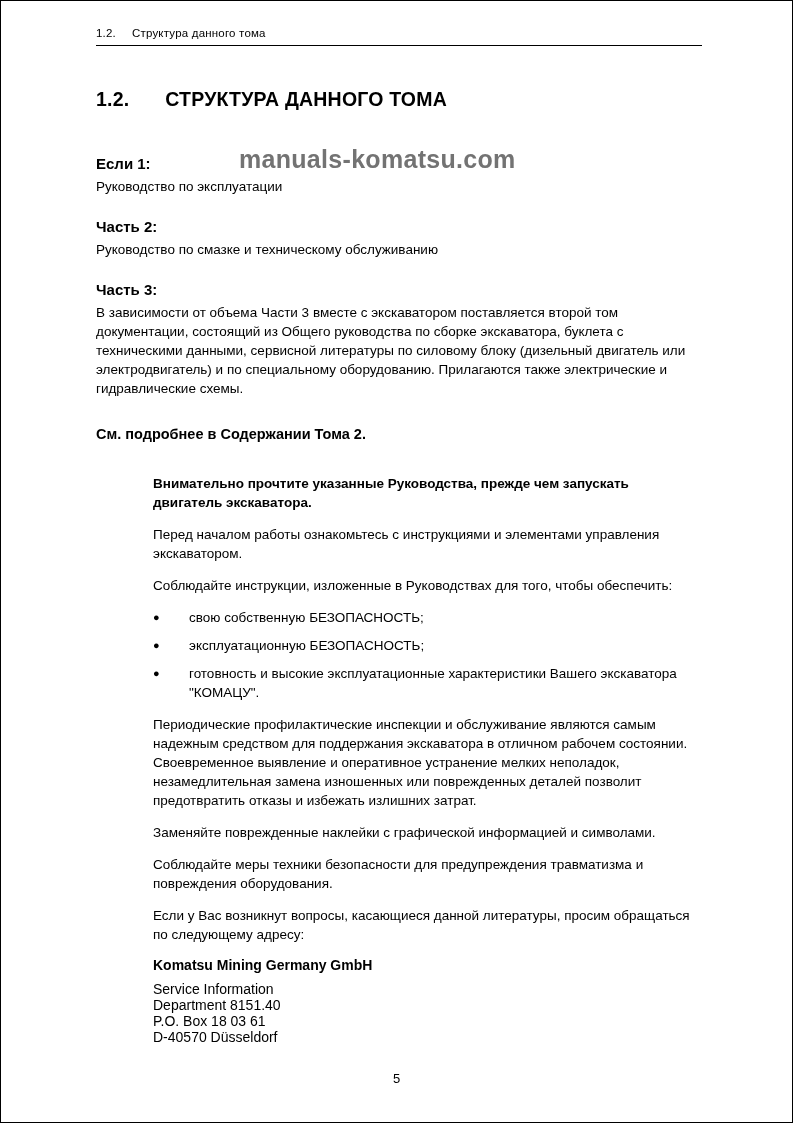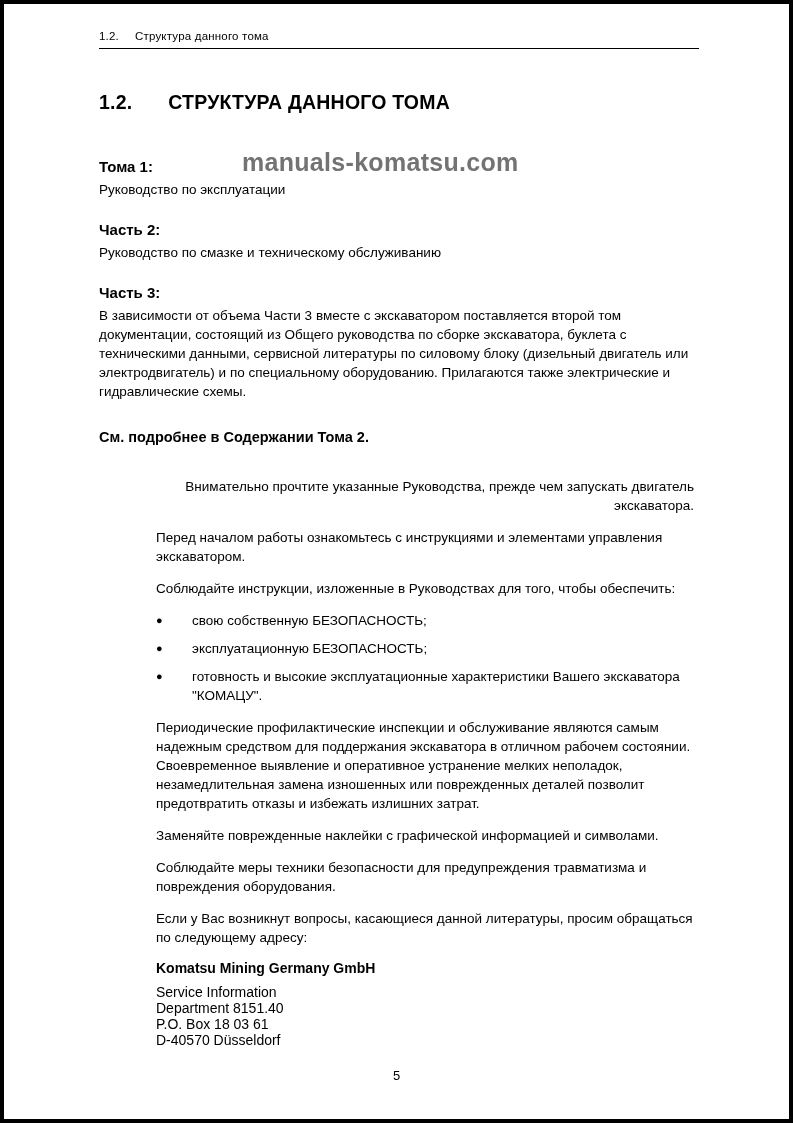--- a/index.html
+++ b/index.html
@@ -7,21 +7,21 @@
   body {
     font-family: "Liberation Sans", sans-serif;
     color: #000;
   }
   .page {
     position: relative;
     width: 793px;
     height: 1123px;
     margin: 0 auto;
     background: #fff;
-    border: 4px solid #000000;
+    border: 1px solid #000000;
     overflow: hidden;
   }
   .content {
     padding: 26px 90px 0 95px;
   }
   
   .running-header {
     font-size: 11.5px;
     letter-spacing: 0.2px;
     display: flex;
@@ -70,21 +70,21 @@
     font-size: 14.5px;
     font-weight: bold;
   }
   
   .notice {
     margin-top: 32px;
     margin-left: 57px;
     max-width: 538px;
   }
   .notice p { margin-bottom: 13px; }
-  .notice .bold { font-weight: normal; text-align: right; }
+  .notice .bold { font-weight: bold; }
   .bullet-list { list-style: none; margin: 0 0 13px 0; }
   .bullet-list li {
     display: flex;
     margin-bottom: 9px;
     font-size: 13.5px;
     line-height: 19px;
   }
   .bullet-list .bullet {
     width: 36px;
     flex: 0 0 36px;
@@ -124,21 +124,21 @@
       <span class="rh-title">Структура данного тома</span>
     </div>
     <hr class="header-rule">
 
     <h1 class="doc-title">
       <span class="t-num">1.2.</span>
       <span class="t-text">СТРУКТУРА ДАННОГО ТОМА</span>
     </h1>
 
     <section class="part">
-      <div class="part-heading">Тома 1:</div>
+      <div class="part-heading">Если 1:</div>
       <div class="body-text part-body">Руководство по эксплуатации</div>
     </section>
 
     <section class="part">
       <div class="part-heading">Часть 2:</div>
       <div class="body-text part-body">Руководство по смазке и техническому обслуживанию</div>
     </section>
 
     <section class="part">
       <div class="part-heading">Часть 3:</div>

